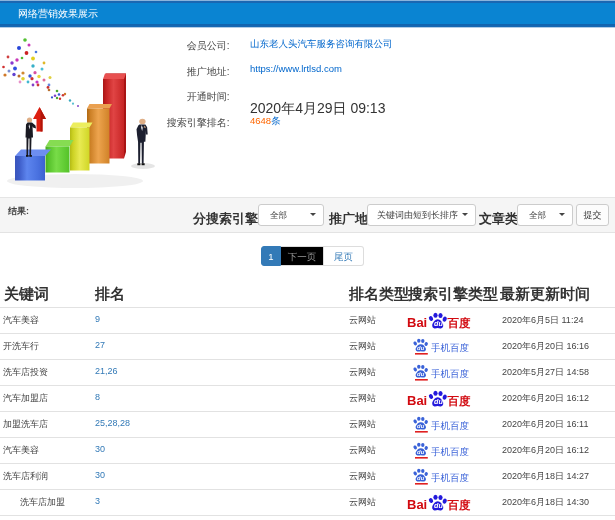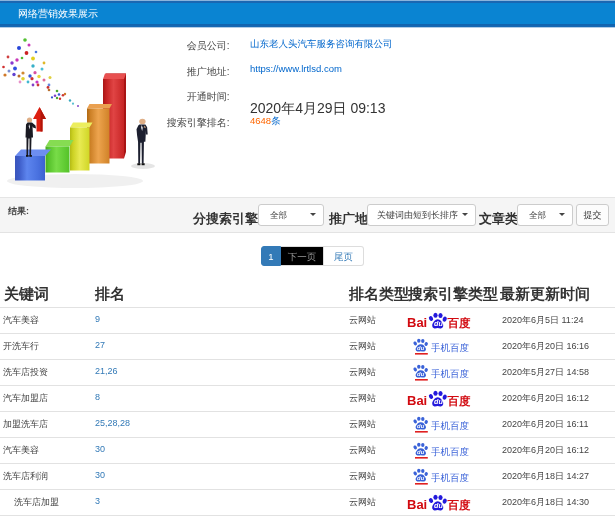--- a/index.html
+++ b/index.html
@@ -291,21 +291,21 @@
 <ellipse cx="9.8" cy="3.1" rx="1.7" ry="2"></ellipse>
 <ellipse cx="13.2" cy="6" rx="1.6" ry="2" transform="rotate(25 13.2 6)"></ellipse>
 <path d="M7.8,6.2 C10.4,6.2 11.4,8.1 12.4,9.4 C13.4,10.8 13.2,12.8 11.3,13.4 C9.9,13.9 8.9,13.2 7.8,13.2 C6.7,13.2 5.6,13.9 4.3,13.4 C2.4,12.7 2.2,10.7 3.2,9.4 C4.2,8.1 5.2,6.2 7.8,6.2 Z"></path>
 </g>
 <text x="4.1" y="11.8" font-family="Liberation Sans" font-size="5.8" font-weight="bold" font-style="italic" fill="#fff">du</text>
 <rect x="2" y="15" width="12.8" height="1.6" fill="#e02020"></rect>
 <text x="18" y="12.5" font-family="Liberation Sans" font-size="9.5" fill="#3a62d8">手机百度</text>
 </svg>
 <div class="abs td" style="left:502px;top:470px;color:#444">2020年6月18日 14:27</div>
 <div class="abs rowline" style="top:489px"></div>
-<div class="abs td" style="left:14px;top:496px;color:#444">洗车店加盟</div>
+<div class="abs td" style="left:20px;top:496px;color:#444">洗车店加盟</div>
 <div class="abs td" style="left:95px;top:496px;color:#337ab7">3</div>
 <div class="abs td" style="left:349px;top:496px;color:#444">云网站</div>
 <svg class="abs" style="left:407px;top:492px" width="66" height="19" viewBox="0 0 66 19">
 <text x="0" y="17" font-family="Liberation Sans" font-size="13" font-weight="bold" fill="#d20a10">Bai</text>
 <g fill="#2319dc" transform="translate(-1.5,1)">
 <ellipse cx="25.5" cy="7.5" rx="2" ry="2.6" transform="rotate(-25 25.5 7.5)"></ellipse>
 <ellipse cx="30" cy="4.2" rx="2.1" ry="2.5"></ellipse>
 <ellipse cx="35" cy="4.6" rx="2.1" ry="2.5"></ellipse>
 <ellipse cx="39.2" cy="8.2" rx="2" ry="2.6" transform="rotate(25 39.2 8.2)"></ellipse>
 <path d="M32.2,8.2 C35.0,8.2 36.1,10.6 37.1,12.2 C38.2,14 38.0,16.5 35.9,17.3 C34.4,17.9 33.4,17 32.2,17 C31.0,17 29.8,17.9 28.5,17.3 C26.4,16.4 26.3,13.8 27.3,12.2 C28.3,10.6 29.4,8.2 32.2,8.2 Z"></path>

